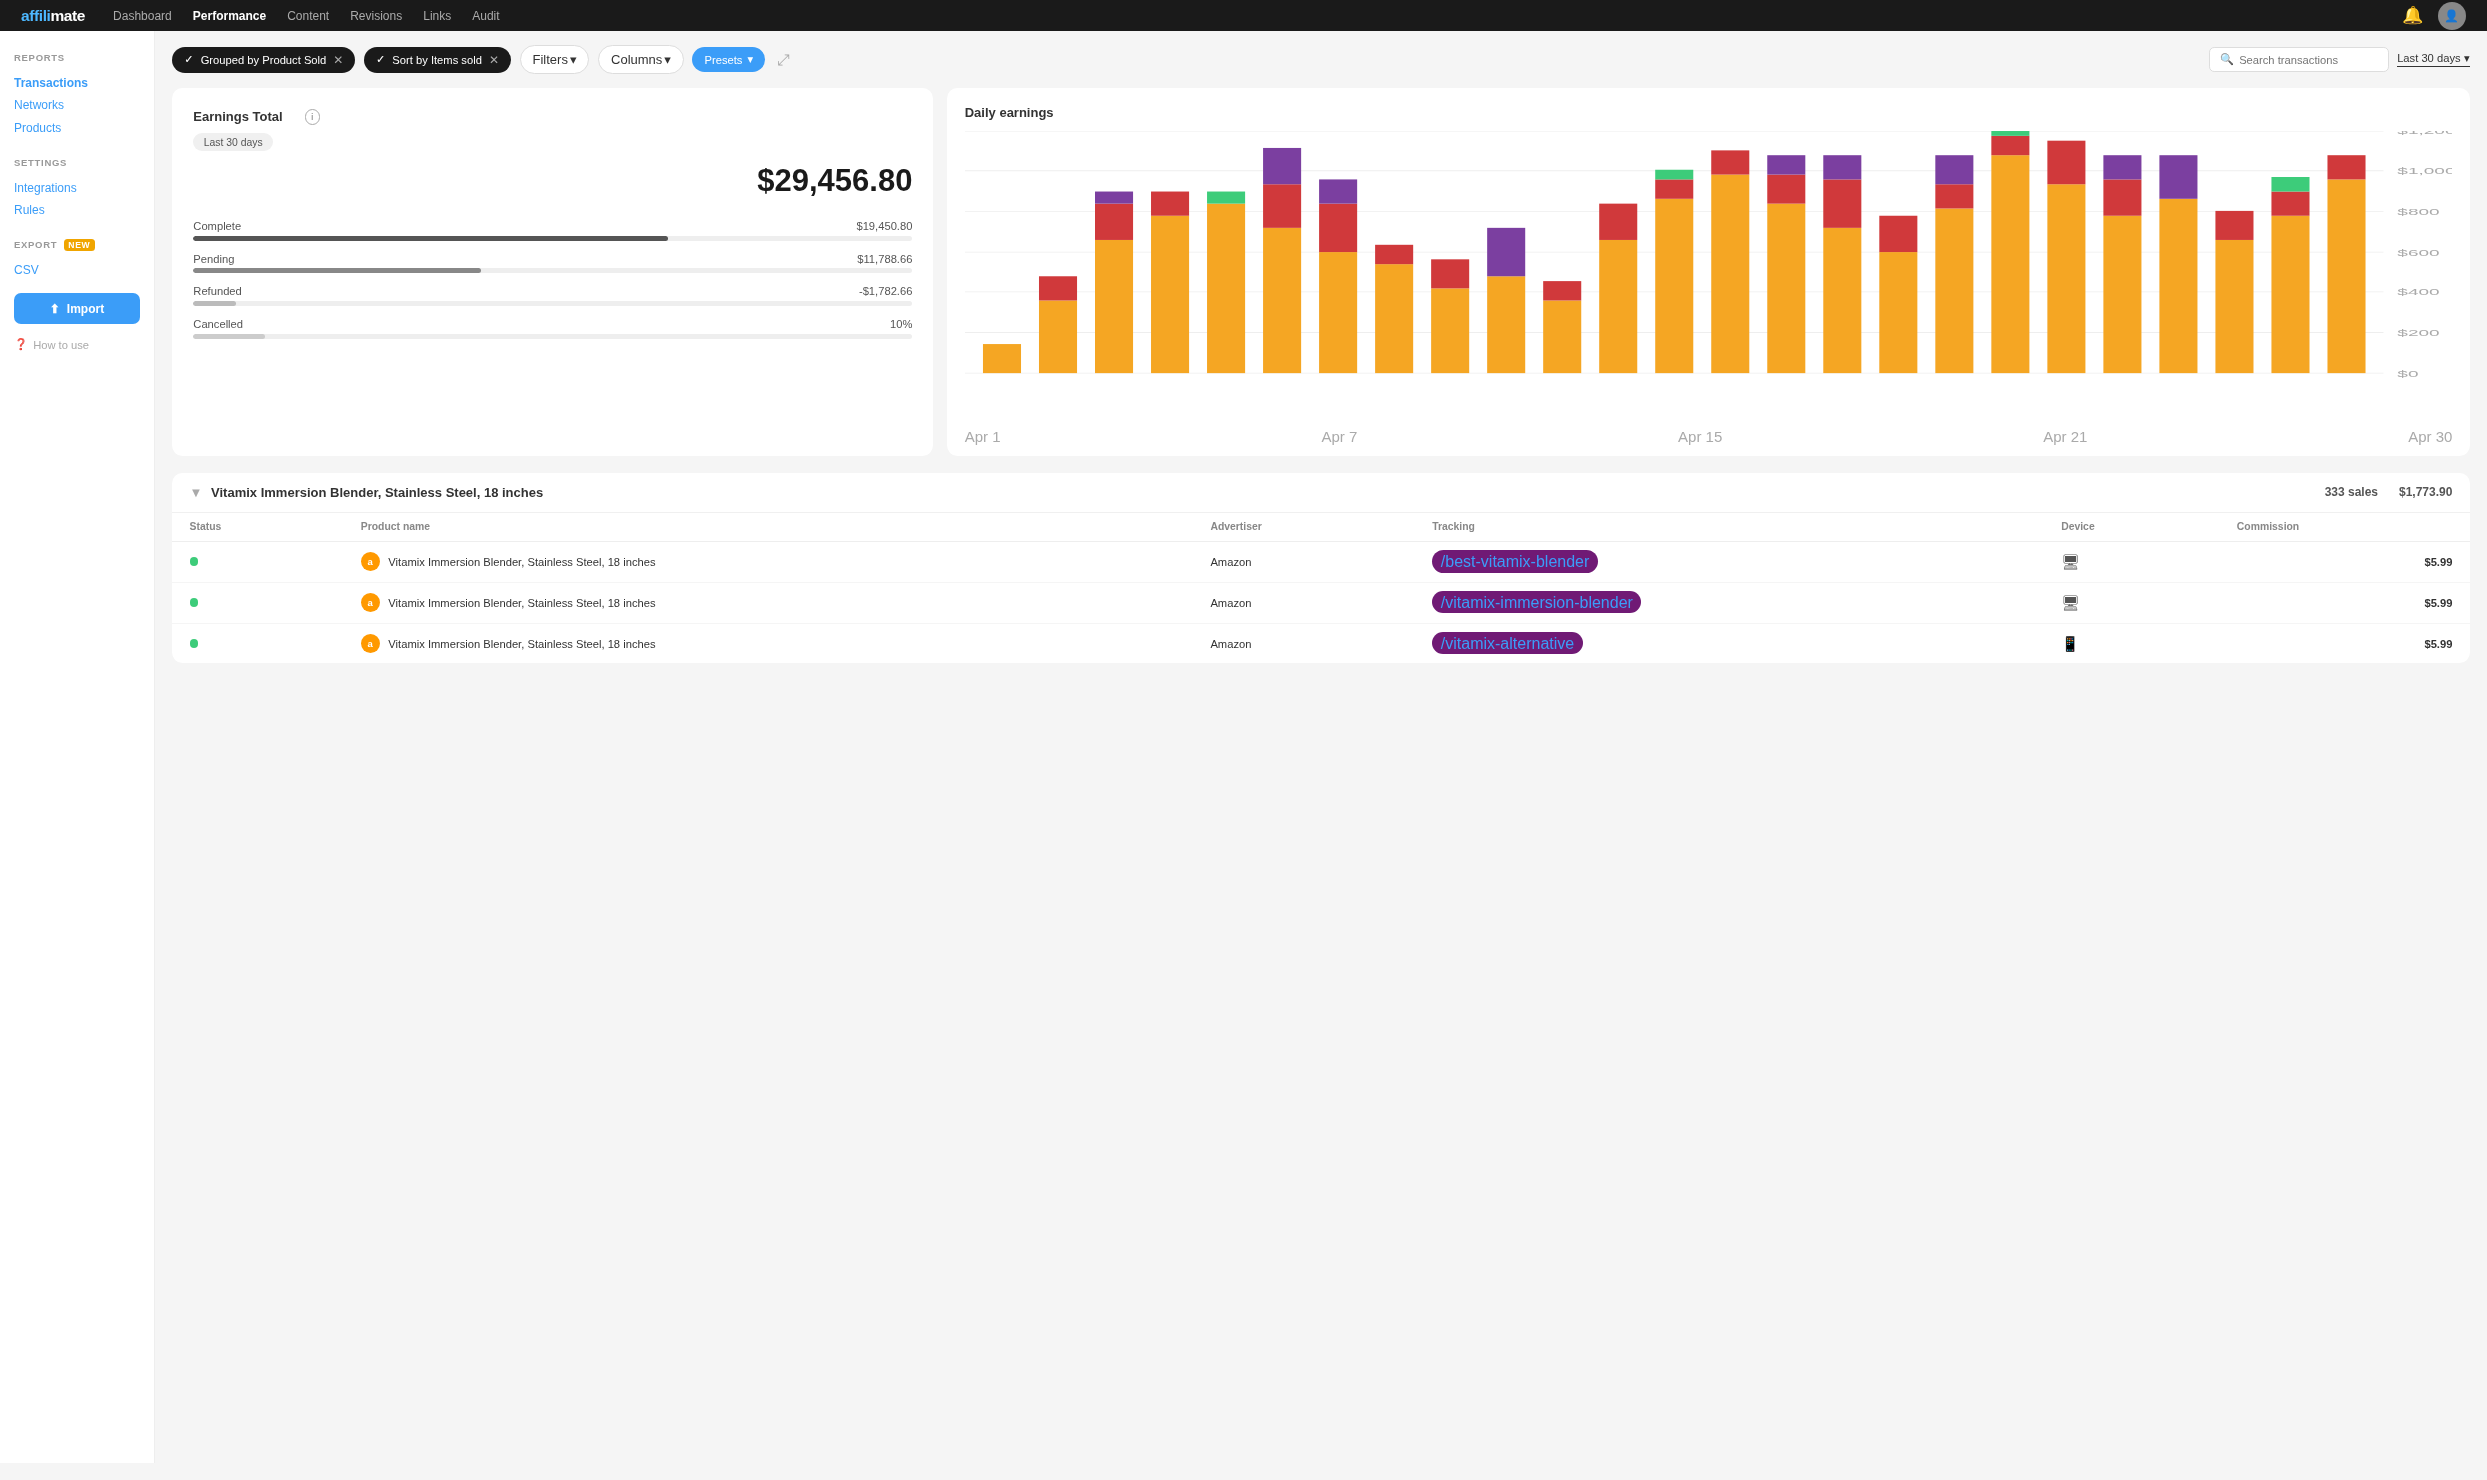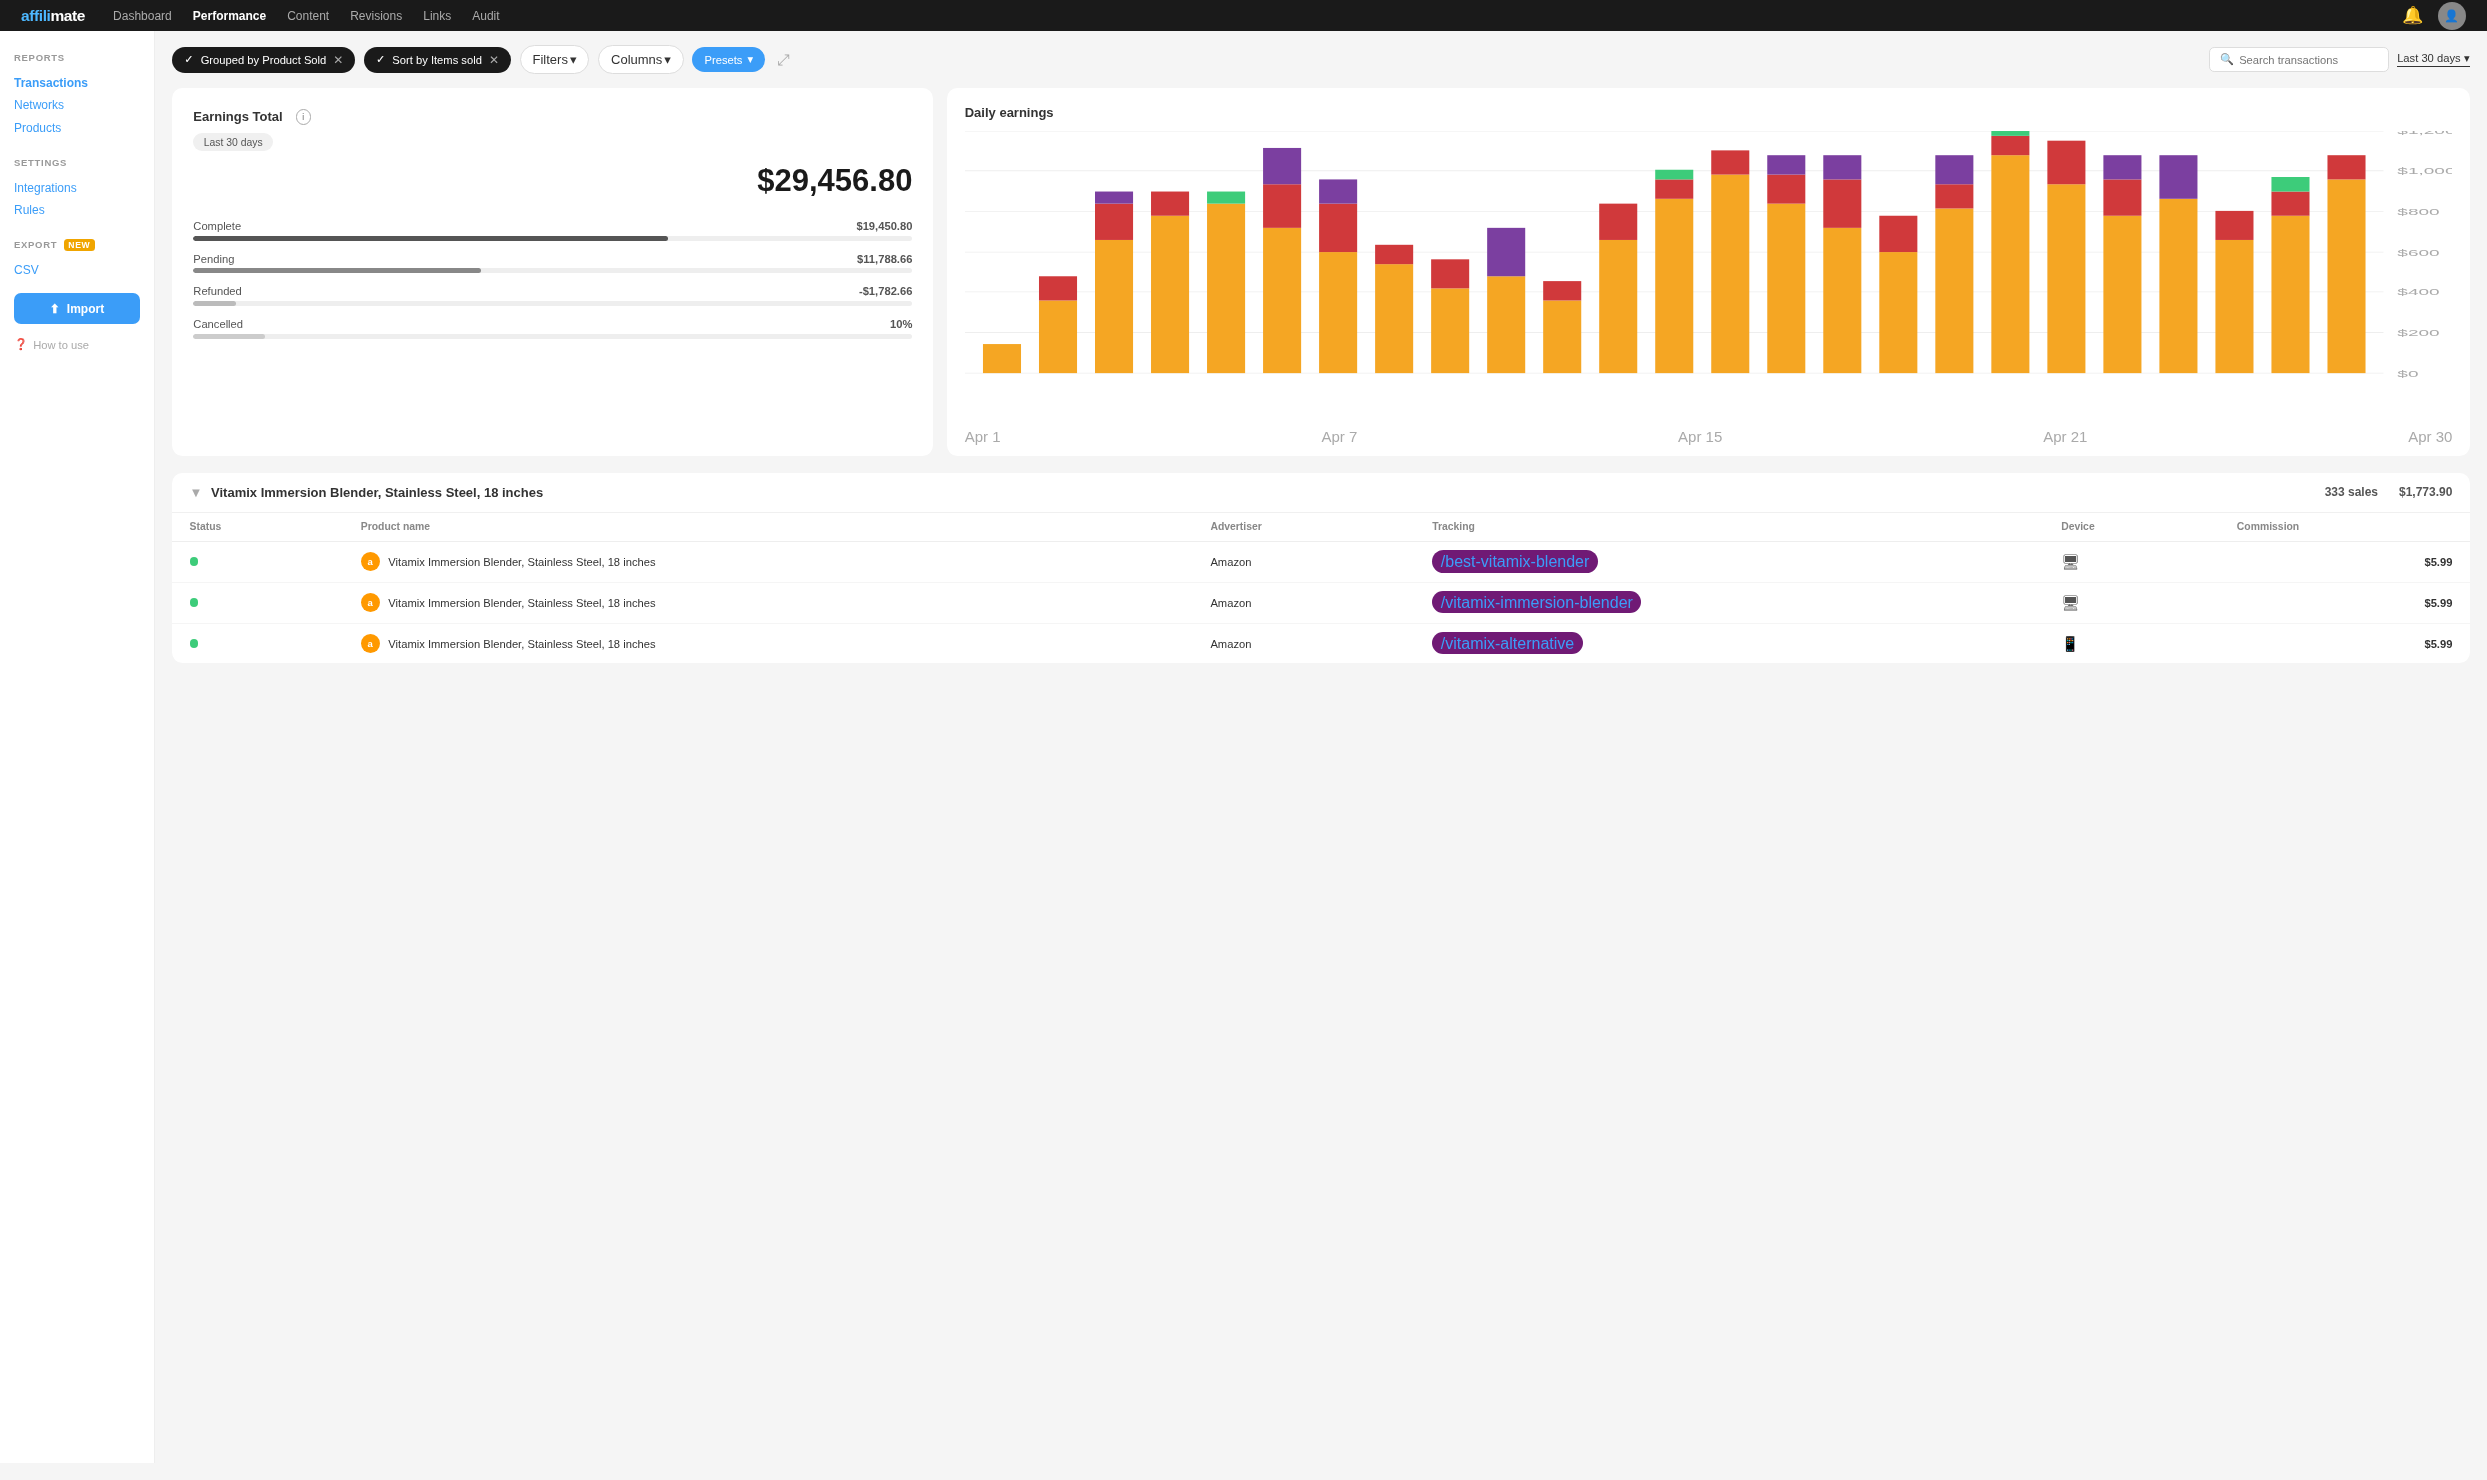--- a/index.html
+++ b/index.html
@@ -121,27 +121,27 @@
       font-weight: 500;
       border-bottom: 1.7px solid #333;
       padding-bottom: 1.7px;
     }
 
     
     .cards-row { display: grid; grid-template-columns: 1fr 2fr; gap: 14px; margin-bottom: 17.3px; }
 
     
     .earnings-card { background: #fff; border-radius: 10.4px; padding: 21px; }
-    .earnings-title { font-size: 13px; font-weight: 600; color: #333; display: flex; align-items: center; gap: 13px; }
+    .earnings-title { font-size: 13px; font-weight: 600; color: #333; display: flex; align-items: center; gap: 22px; }
     .info-icon { width: 15.5px; height: 15.5px; border-radius: 50%; border: 1.3px solid #aaa; display: inline-flex; align-items: center; justify-content: center; font-size: 9.5px; color: #aaa; cursor: pointer; }
     .last30-badge { background: #f0f0f0; color: #555; border-radius: 12px; padding: 3.5px 10.4px; font-size: 10.4px; margin: 8.6px 0 12px; display: inline-block; }
     .total-amount { font-size: 31px; font-weight: 700; color: #1a1a1a; margin-bottom: 21px; text-align: right; }
     .stat-row { margin-bottom: 12px; }
     .stat-label-row { display: flex; justify-content: space-between; margin-bottom: 3.5px; font-size: 11.2px; color: #555; }
-    .stat-val { font-weight: 700; }
+    .stat-val { font-weight: 400; }
     .progress-bar-bg { height: 5.2px; background: #eee; border-radius: 2.6px; overflow: hidden; }
     .progress-bar-fill { height: 100%; border-radius: 2.6px; }
 
     
     .chart-card { background: #fff; border-radius: 10.4px; padding: 17.3px 17.3px 10.4px; }
     .chart-title { font-size: 13px; font-weight: 600; color: #333; margin-bottom: 10.4px; }
     .chart-area { position: relative; height: 294px; }
     .chart-svg { width: 100%; height: 100%; }
 
     

